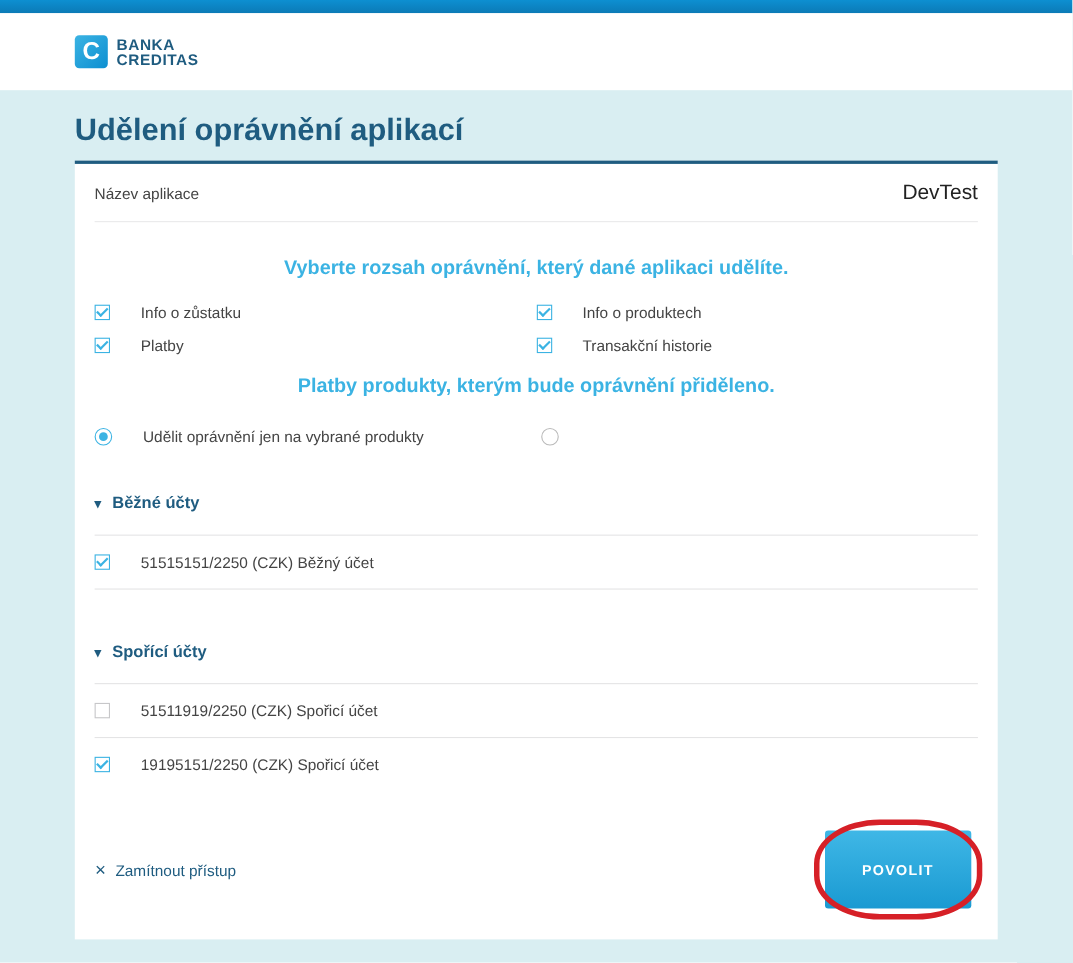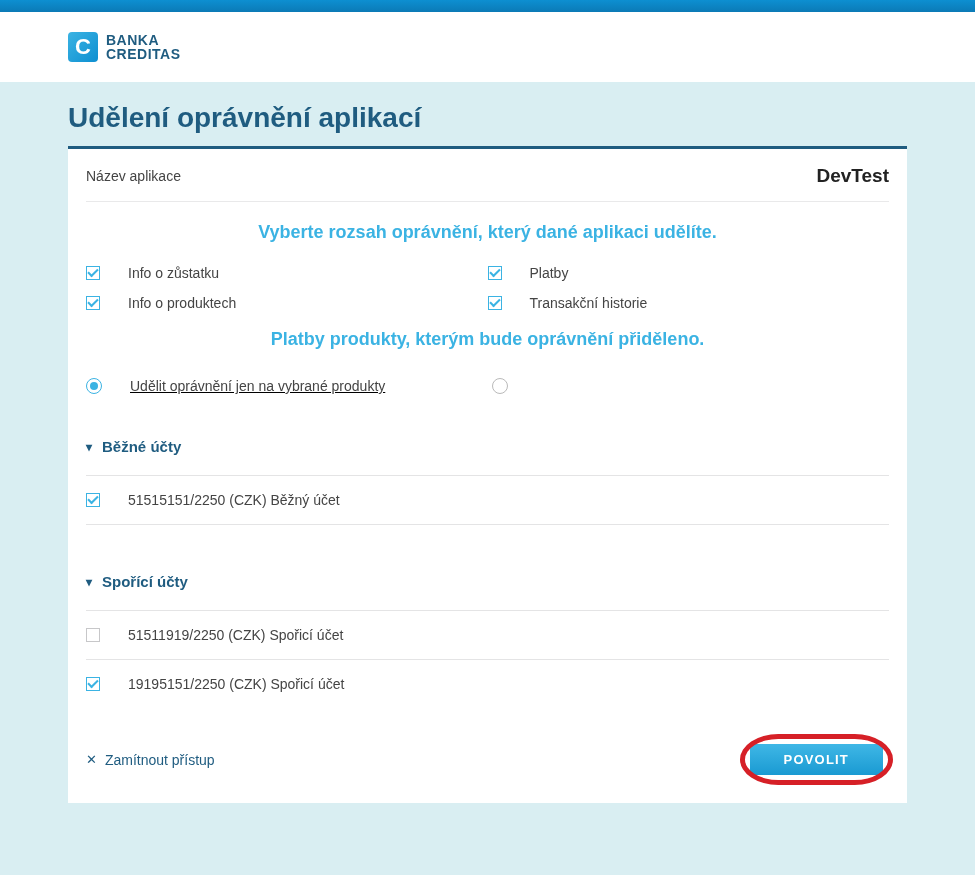--- a/index.html
+++ b/index.html
@@ -55,24 +55,24 @@
     margin: 0 68px 0 68px;
     border-top: 3px solid #1f5c80;
     padding: 0 18px 22px 18px;
   }
   .app-row {
     display: flex;
     justify-content: space-between;
     align-items: center;
     padding: 16px 0 14px 0;
     border-bottom: 1px solid #e9e9ea;
-    margin-bottom: 20px;
+    margin-bottom: 31px;
   }
   .app-label { color: #444; font-size: 14px; }
-  .app-name { color: #222; font-size: 19px; font-weight: 700; }
+  .app-name { color: #222; font-size: 19px; font-weight: 400; }
   .hint {
     color: #3bb3e3;
     font-size: 18px;
     font-weight: 600;
     text-align: center;
     margin: 18px 0 22px 0;
   }
   .perm-grid {
     display: grid;
     grid-template-columns: 1fr 1fr;
@@ -109,21 +109,20 @@
     flex-shrink: 0;
   }
   .radio.selected { border-color: #3bb3e3; }
   .radio.selected::after {
     content: ""; width: 8px; height: 8px; background: #3bb3e3; border-radius: 50%;
   }
   .radio-row {
     display: grid;
     grid-template-columns: 1fr 1fr;
     margin: 28px 0 10px 0;
-    text-decoration: underline;
   }
   .section-title {
     display: flex; align-items: center; gap: 10px;
     color: #1f5c80; font-weight: 700; font-size: 15px;
     margin: 44px 0 20px 0;
   }
   .section-title.second { margin-top: 48px; }
   .chev { color: #1f5c80; font-size: 12px; }
   .acct-divider {
     border-top: 1px solid #e4e4e5;
@@ -147,21 +146,21 @@
     position: absolute; inset: -4px;
     border: 5px solid #d62027;
     border-radius: 60px/40px;
     pointer-events: none;
   }
   .approve-btn {
     background: linear-gradient(to bottom, #3fb7e6, #1a9ad2);
     color: #fff;
     border: none;
     border-radius: 3px;
-    padding: 8px 34px;
+    padding: 28px 34px;
     font-size: 13px;
     font-weight: 700;
     letter-spacing: 1.2px;
     cursor: pointer;
   }
   .radio-label-col2 { padding-left: 4px; }
 </style>
 </head>
 <body>
 
@@ -188,25 +187,25 @@
 
   <div class="hint">Vyberte rozsah oprávnění, který dané aplikaci udělíte.</div>
 
   <div class="perm-grid">
     <div class="check-item">
       <span class="checkbox checked"></span>
       <span>Info o zůstatku</span>
     </div>
     <div class="check-item">
       <span class="checkbox checked"></span>
+      <span>Info o produktech</span>
+    </div>
+    <div class="check-item">
+      <span class="checkbox checked"></span>
       <span>Platby</span>
-    </div>
-    <div class="check-item">
-      <span class="checkbox checked"></span>
-      <span>Info o produktech</span>
     </div>
     <div class="check-item">
       <span class="checkbox checked"></span>
       <span>Transakční historie</span>
     </div>
   </div>
 
   <div class="hint">Platby produkty, kterým bude oprávnění přiděleno.</div>
 
   <div class="radio-row">

